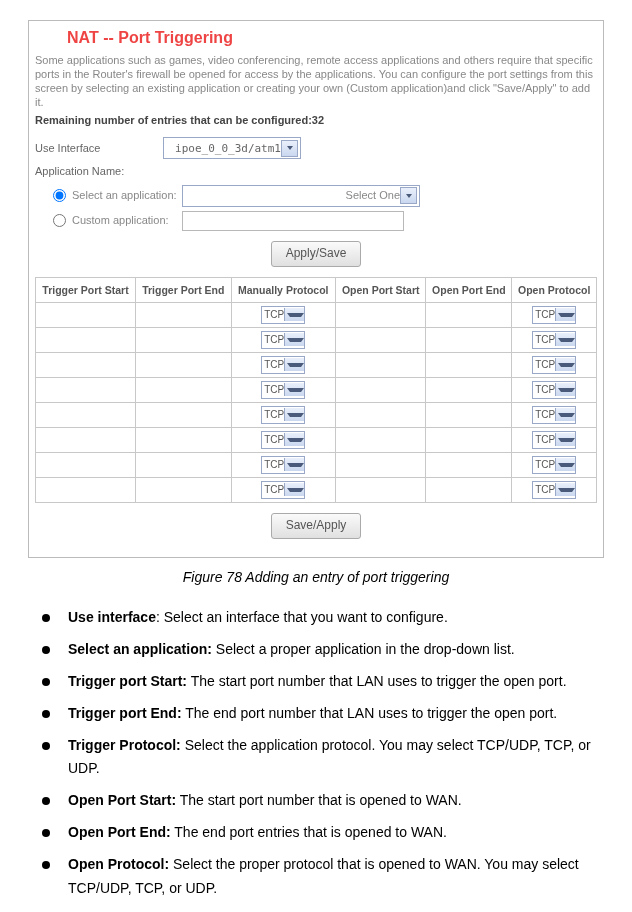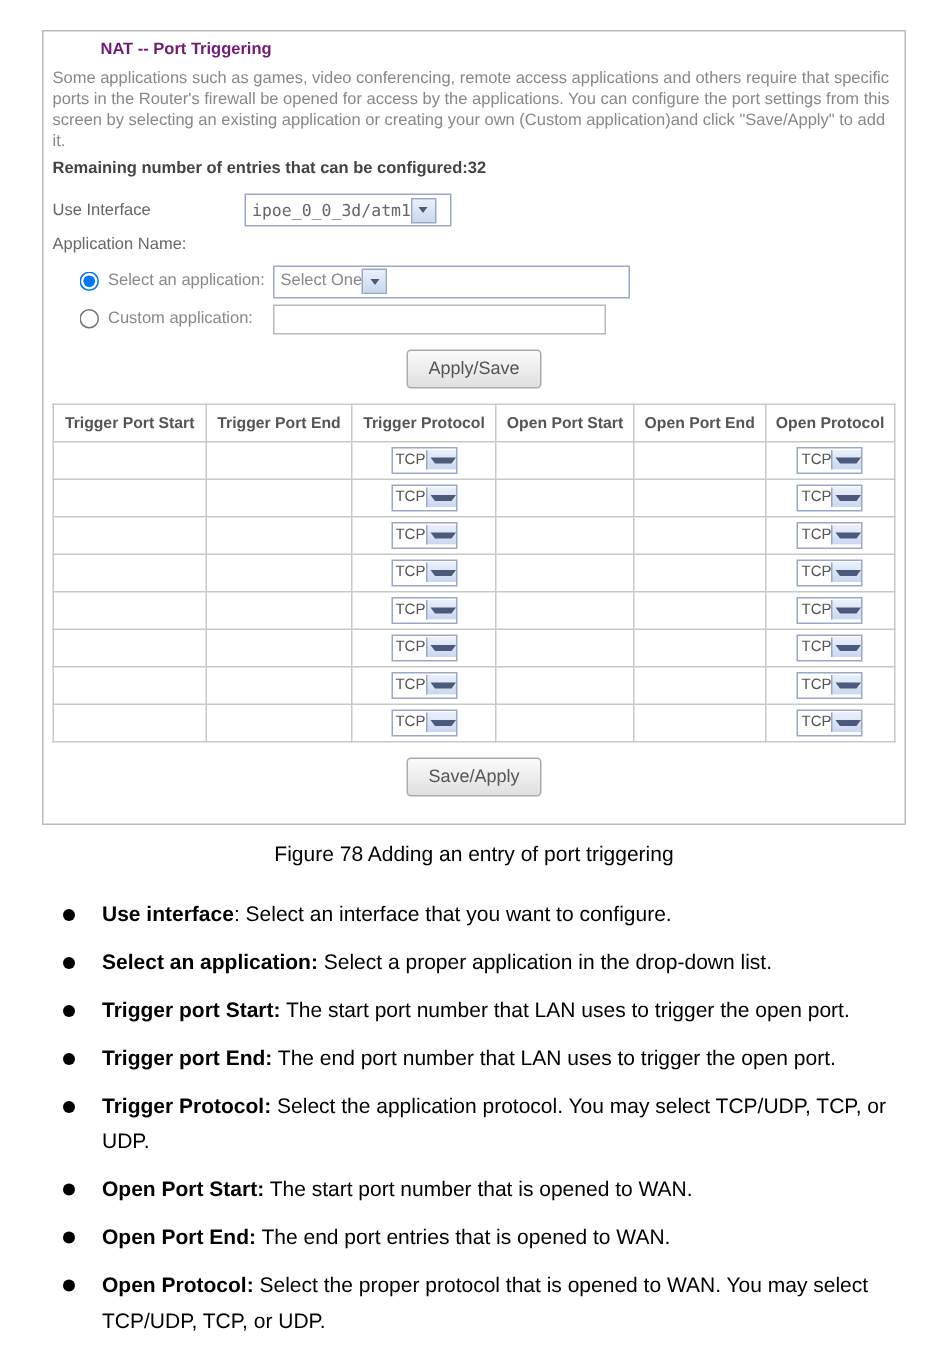--- a/index.html
+++ b/index.html
@@ -13,23 +13,23 @@
     line-height: 1.6;
   }
   
   .figure-box {
     border: 1px solid #bbb;
     background: #fff;
     padding: 4px 6px 8px 6px;
     margin-bottom: 4px;
   }
   .scr-title {
-    font-size: 11px;
+    font-size: 16px;
     font-weight: bold;
-    color: #701a75;
+    color: #ef4444;
     margin-bottom: 2px;
     padding-left: 32px;
   }
   .scr-desc {
     font-size: 11px;
     color: #888;
     line-height: 1.3;
     margin-bottom: 2px;
   }
   .scr-remaining {
@@ -48,21 +48,21 @@
   .form-label {
     width: 128px;
   }
   .form-select {
     border: 1px solid #9aa8c7;
     background: #fff;
     font-size: 11px;
     height: 20px;
     display: flex;
     align-items: center;
-    justify-content: flex-start;
+    justify-content: flex-end;
     padding: 0 2px 0 4px;
   }
   .drop-btn {
     width: 15px;
     height: 15px;
     background: linear-gradient(#eaf0fb,#c9d7ef);
     border: 1px solid #9aa8c7;
     display: flex;
     align-items: center;
     justify-content: center;
@@ -130,20 +130,21 @@
   .mini-drop {
     width: 13px;height:13px;
     background: linear-gradient(#eaf0fb,#c9d7ef);
     border-left:1px solid #9aa8c7;
     display:flex;align-items:center;justify-content:center;
   }
   .figure-caption {
     text-align: center;
     font-size: 14px;
     margin: 8px 0 18px 0;
+    font-style: italic;
   }
   ul.bullets {
     list-style: none;
     padding: 0;
     margin: 0 0 8px 0;
   }
   ul.bullets li {
     position: relative;
     padding-left: 40px;
     margin-bottom: 8px;
@@ -202,21 +203,21 @@
 
   <div class="btn-row">
     <span class="btn">Apply/Save</span>
   </div>
 
   <table class="port">
     <thead>
       <tr>
         <th>Trigger Port Start</th>
         <th>Trigger Port End</th>
-        <th>Trigger Protocol</th>
+        <th>Manually Protocol</th>
         <th>Open Port Start</th>
         <th>Open Port End</th>
         <th>Open Protocol</th>
       </tr>
     </thead>
     <tbody id="port-rows">
         <tr>
           <td></td>
           <td></td>
           <td><div class="mini-select">

